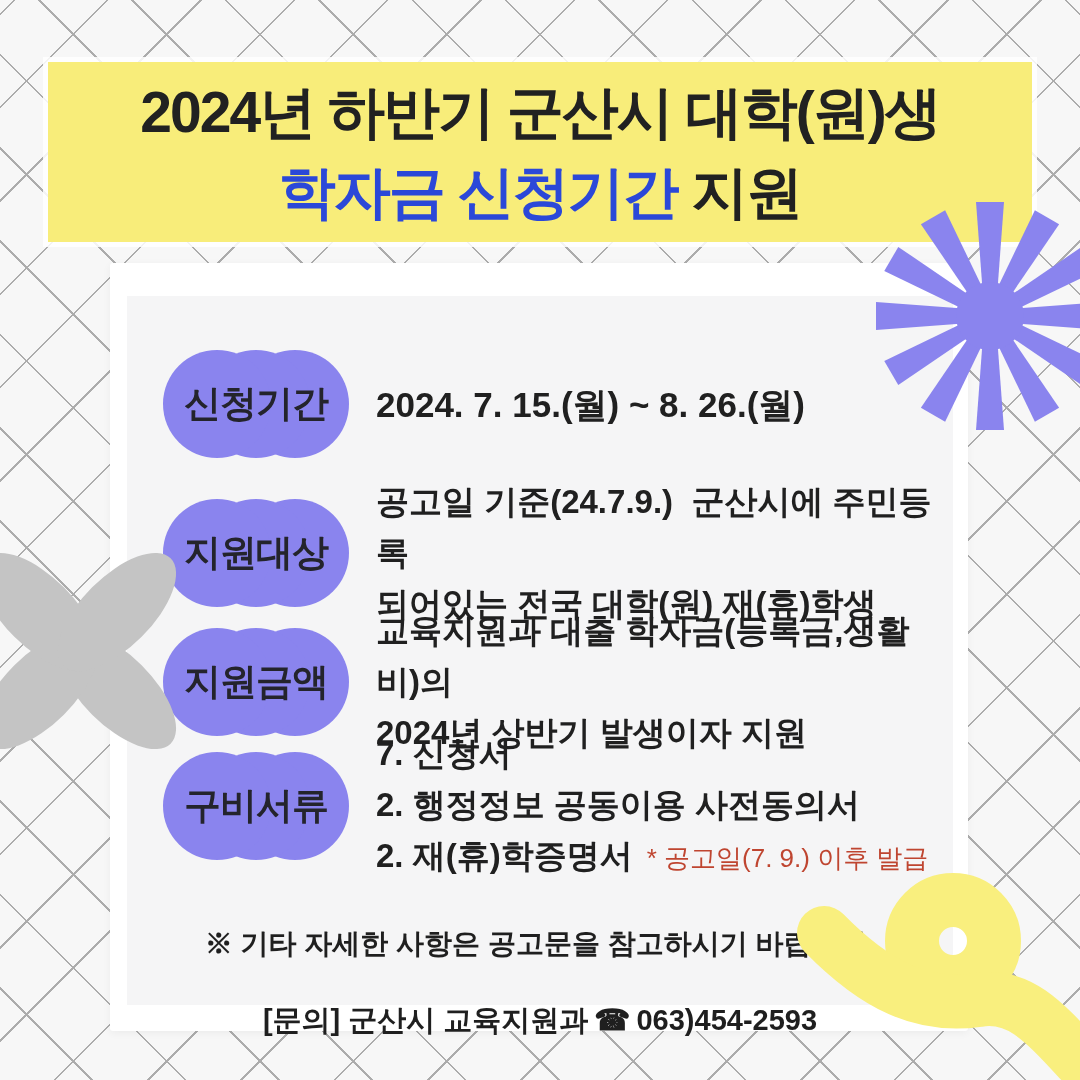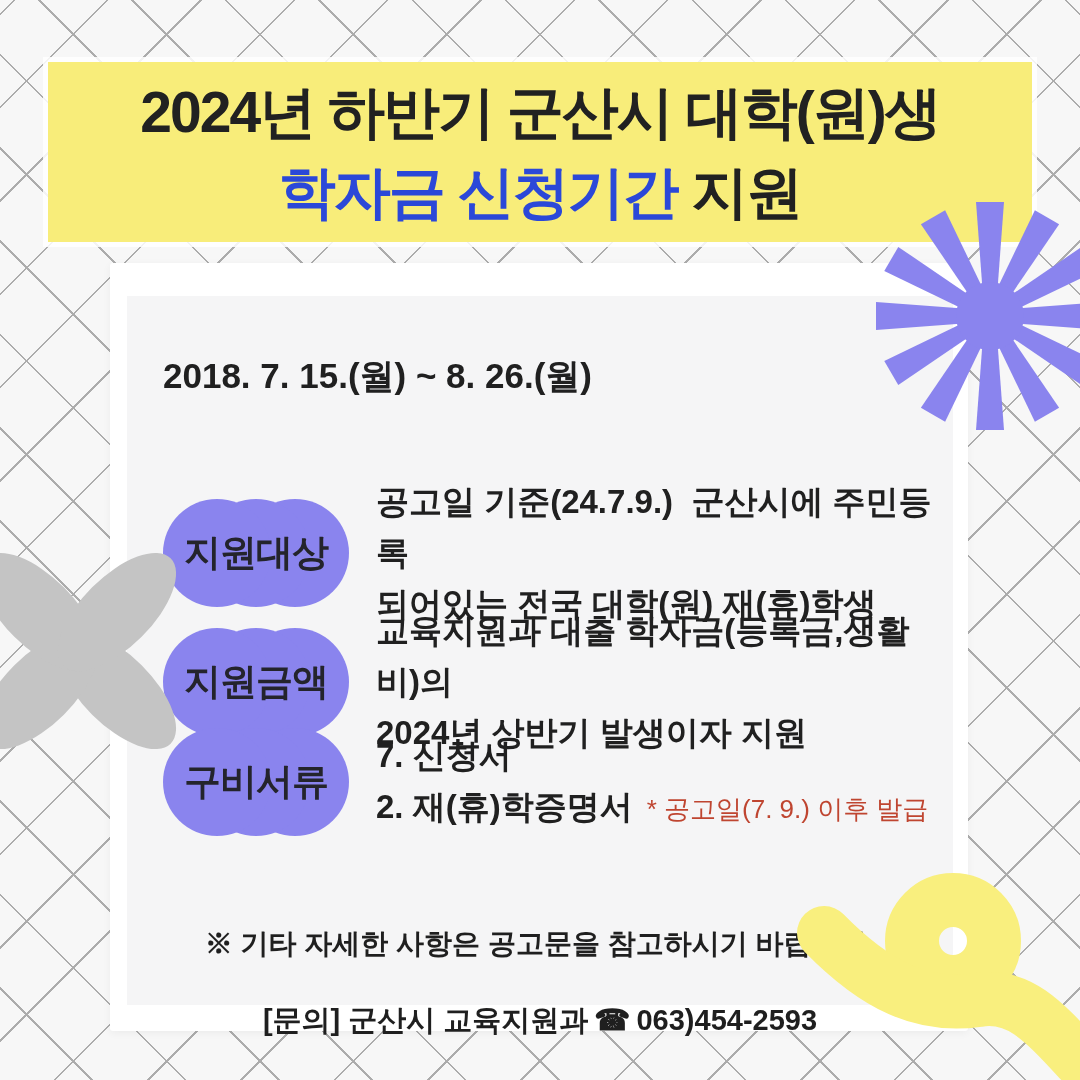--- a/index.html
+++ b/index.html
@@ -88,22 +88,26 @@
 
   <header class="banner">
     <div class="t1">2024년 하반기 군산시 대학(원)생</div>
     <div class="t2"><span class="hl">학자금 신청기간</span><span> 지원</span></div>
   </header>
 
   <section class="card">
     <div class="panel">
 
       <div class="row row1">
+        <div class="badge">
+          <span class="blob"></span>
+          <span class="badge-label">신청기간</span>
+        </div>
         <div class="lines">
-          <p>2018. 7. 15.(월) ~ 8. 26.(월)</p>
+          <p>2024. 7. 15.(월) ~ 8. 26.(월)</p>
         </div>
       </div>
 
       <div class="row row2">
         <div class="badge">
           <span class="blob"></span>
           <span class="badge-label">지원대상</span>
         </div>
         <div class="lines">
           <p>공고일 기준(24.7.9.)  군산시에 주민등록</p>
@@ -122,20 +126,21 @@
         </div>
       </div>
 
       <div class="row row4">
         <div class="badge">
           <span class="blob"></span>
           <span class="badge-label">구비서류</span>
         </div>
         <div class="lines">
           <p>7. 신청서</p>
+          <p>2. 행정정보 공동이용 사전동의서</p>
           <p><span>2. 재(휴)학증명서</span><span class="note">* 공고일(7. 9.) 이후 발급</span></p>
         </div>
       </div>
 
       <div class="footer">
         <p class="fnote">※ 기타 자세한 사항은 공고문을 참고하시기 바랍니다.</p>
         <p class="contact"><span>[문의] 군산시 교육지원과</span><span class="phone-icon">☎</span><span>063)454-2593</span></p>
       </div>
 
     </div>

